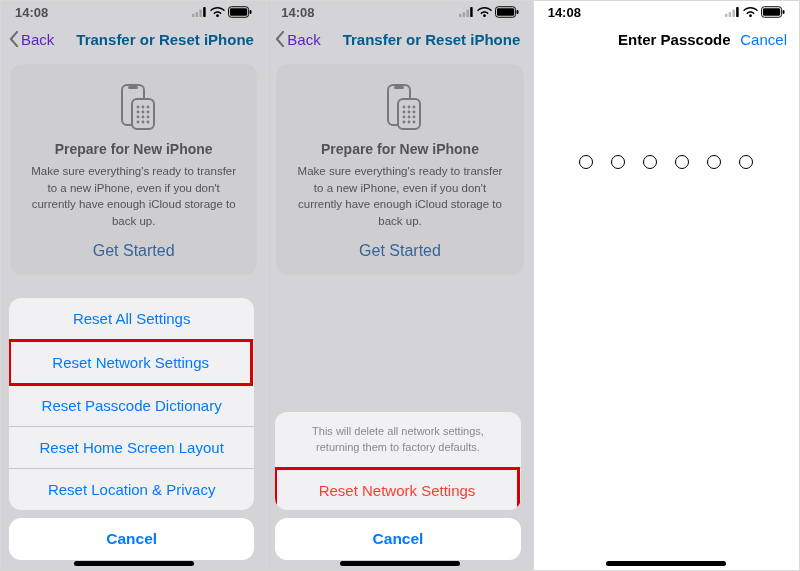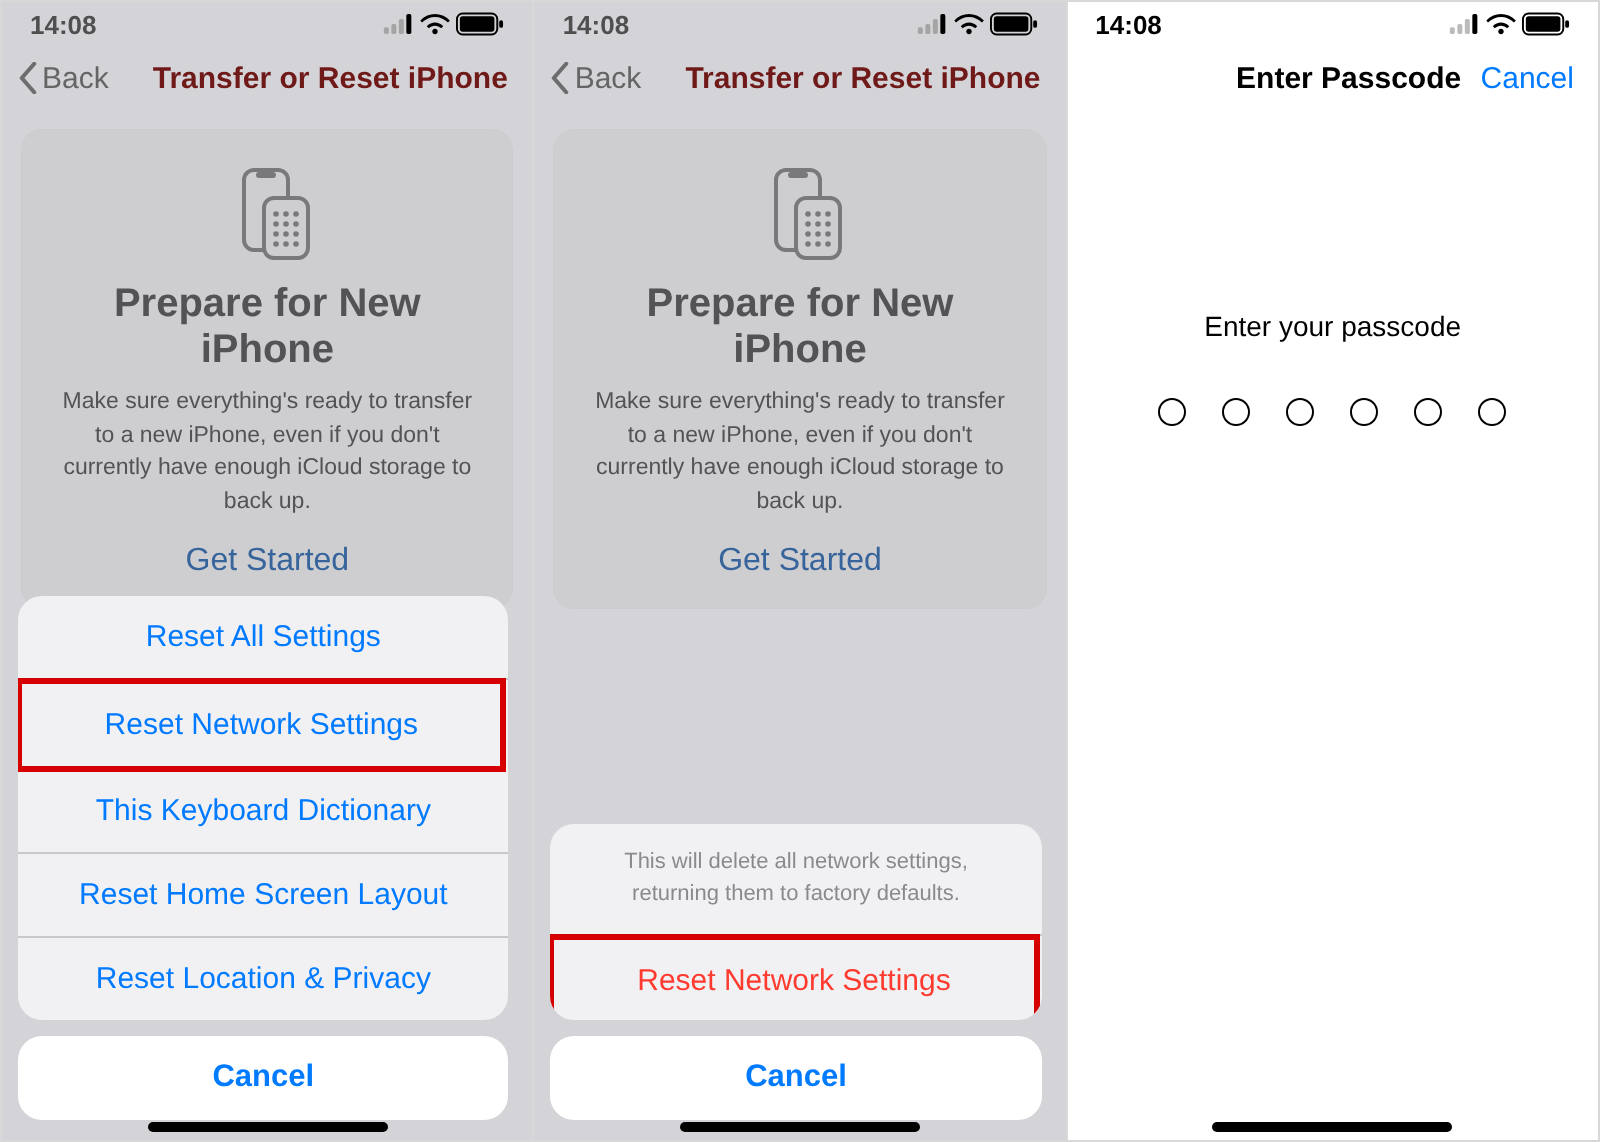--- a/index.html
+++ b/index.html
@@ -10,35 +10,35 @@
   .phone:last-child { border-right:none; }
 
   
   .statusbar { height:22px; display:flex; align-items:center; justify-content:space-between; padding:0 14px; font-size:13px; font-weight:600; color:#000; }
   .statusbar.dimmed { color:#5a5a5c; }
   .status-icons { display:flex; align-items:center; gap:3px; }
   .status-icons svg { display:block; }
 
   
   .navbar { height:32px; display:flex; align-items:center; padding:0 8px; font-size:15px; position:relative; }
-  .navbar.dimmed .back-btn, .navbar.dimmed .nav-title { color:#737373; }
+  .navbar.dimmed .back-btn, .navbar.dimmed .nav-title { color:#6d28d9; }
   .back-btn { display:inline-flex; align-items:center; color:#7d7d80; font-size:15px; background:none; border:none; cursor:pointer; }
   .back-btn svg { margin-right:2px; }
   .nav-title { font-weight:600; margin-left:8px; color:#000; }
-  .navbar.dimmed .nav-title { color:#7f1d1d;margin-left:22px; }
+  .navbar.dimmed .nav-title { color:#0369a1;margin-left:22px; }
 
   .navbar.center { justify-content:center; }
   .navbar.center .nav-title { margin-left:16px; font-size:15px; }
   .cancel-link { position:absolute; right:12px; color:#007aff; font-size:15px; background:none; border:none; cursor:pointer; }
 
   
   .card { margin:10px 10px 0; background:#fff; border-radius:10px; padding:18px 16px 14px; text-align:center; box-shadow:0 0 0 0.5px rgba(0,0,0,0.04); }
   .card.dimmed { background:#ebebee; }
   .card .illus { margin:0 auto 10px; width:60px; height:48px; position:relative; }
-  .card h2 { font-size:20px; font-weight:700; margin-bottom:6px; }
+  .card h2 { font-size:14px; font-weight:700; margin-bottom:6px; }
   .card p  { font-size:11.5px; line-height:1.45; color:#3a3a3c; margin-bottom:12px; }
   .card .link { color:#007aff; font-size:16px; background:none; border:none; cursor:pointer; }
   .card.dimmed h2, .card.dimmed p { color:#5f5f63; }
   .card.dimmed .link { color:#3f72b1; }
 
   
   .scrim { position:absolute; inset:0; background:rgba(0,0,0,0.12); pointer-events:none; }
 
   
   .sheet-wrap { position:absolute; left:8px; right:12px; bottom:10px; }
@@ -127,21 +127,21 @@
       <p>Make sure everything's ready to transfer to a new iPhone, even if you don't currently have enough iCloud storage to back up.</p>
       <button class="link">Get Started</button>
     </div>
 
     <div class="scrim"></div>
 
     <div class="sheet-wrap">
       <div class="sheet">
         <button class="sheet-item">Reset All Settings</button>
         <button class="sheet-item highlight">Reset Network Settings</button>
-        <button class="sheet-item">This Keyboard Dictionary</button>
+        <button class="sheet-item">Reset Passcode Dictionary</button>
         <button class="sheet-item">Reset Home Screen Layout</button>
         <button class="sheet-item">Reset Location &amp; Privacy</button>
       </div>
       <button class="sheet-cancel">Cancel</button>
     </div>
 
     <div class="home-ind"></div>
   </div>
 
   <div class="phone">
@@ -239,21 +239,20 @@
           </svg>
       </span>
     </div>
 
     <div class="navbar center">
       <span class="nav-title">Enter Passcode</span>
       <button class="cancel-link">Cancel</button>
     </div>
 
     <div class="passcode-body">
-      <div class="prompt">Enter your passcode</div>
       <div class="dots">
         <span class="dot"></span>
         <span class="dot"></span>
         <span class="dot"></span>
         <span class="dot"></span>
         <span class="dot"></span>
         <span class="dot"></span>
       </div>
     </div>
 

